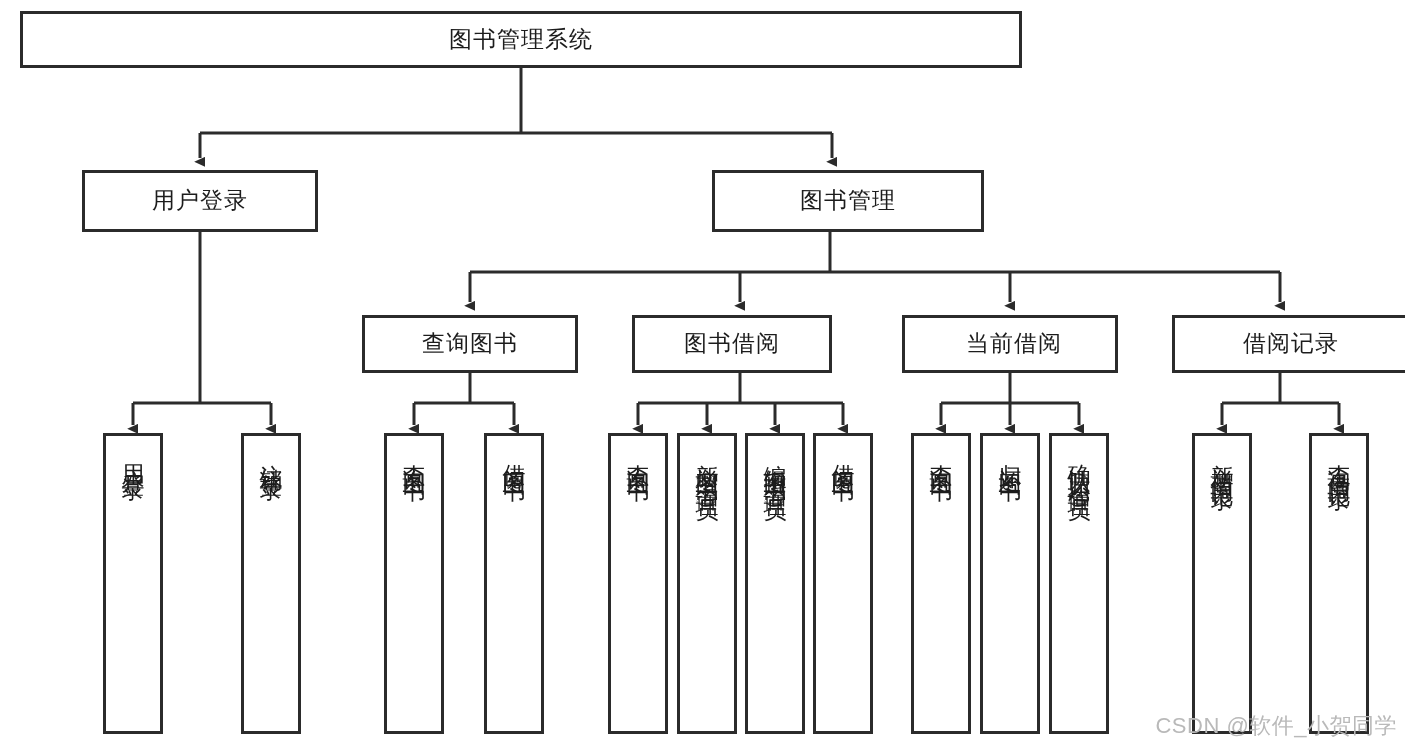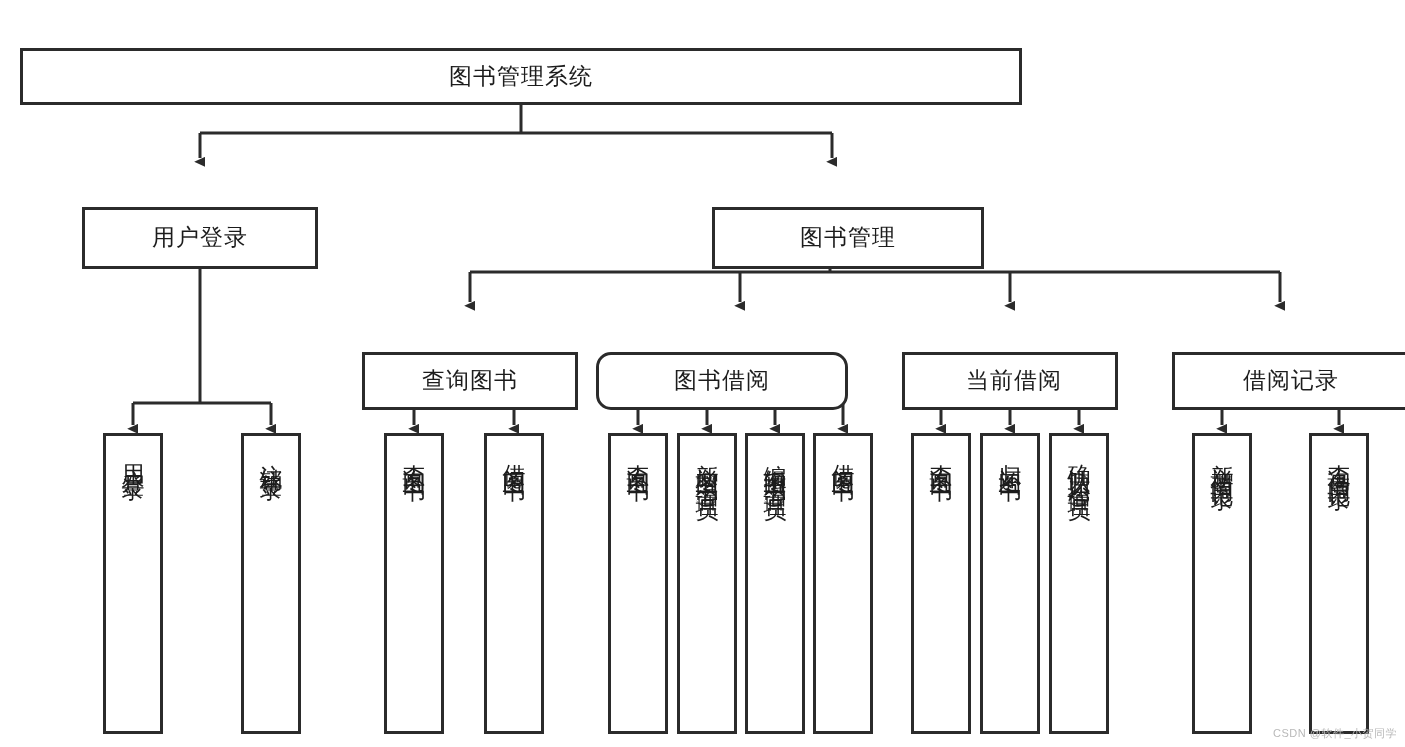--- a/index.html
+++ b/index.html
@@ -32,40 +32,39 @@
     background: #ffffff;
     display: flex;
     align-items: center;
     justify-content: center;
     color: #1c1c1c;
     line-height: 1.18;
   }
   .node.h {
     font-size: 23px;
     letter-spacing: 1px;
-    margin-top: 37px;
   }
   .node.v {
     align-items: flex-start;
     justify-content: center;
     padding-top: 10px;
     font-size: 23px;
   }
   .node.v .vtext {
     writing-mode: vertical-rl;
     text-orientation: upright;
     letter-spacing: 5px;
     white-space: nowrap;
     display: block;
   }
   .watermark {
     position: absolute;
     right: 8px;
     bottom: 6px;
-    font-size: 11px;
+    font-size: 22px;
     color: #b9b9b9;
     letter-spacing: 0.5px;
     white-space: nowrap;
   }
 </style>
 </head>
 <body>
 
 <div id="canvas">
 
@@ -126,21 +125,21 @@
   <div class="node h" style="left:82px; top:170px; width:236px; height:62px;">
     <span>用户登录</span>
   </div>
   <div class="node h" style="left:712px; top:170px; width:272px; height:62px;">
     <span>图书管理</span>
   </div>
 
   <div class="node h" style="left:362px; top:315px; width:216px; height:58px;">
     <span>查询图书</span>
   </div>
-  <div class="node h" style="left:596px; top:315px; width:252px; height:58px;border-radius:15px;">
+  <div class="node h" style="left:632px; top:315px; width:200px; height:58px;">
     <span>图书借阅</span>
   </div>
   <div class="node h" style="left:902px; top:315px; width:216px; height:58px;padding-left:8px;">
     <span>当前借阅</span>
   </div>
   <div class="node h" style="left:1172px; top:315px; width:238px; height:58px;">
     <span>借阅记录</span>
   </div>
 
   <div class="node v" style="left:103px; top:433px; width:60px; height:301px;">

